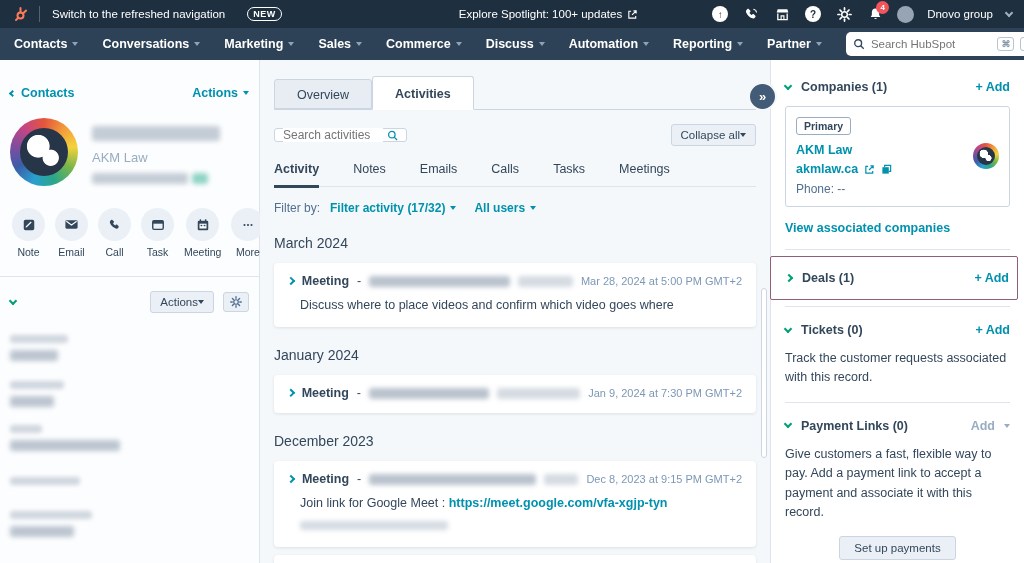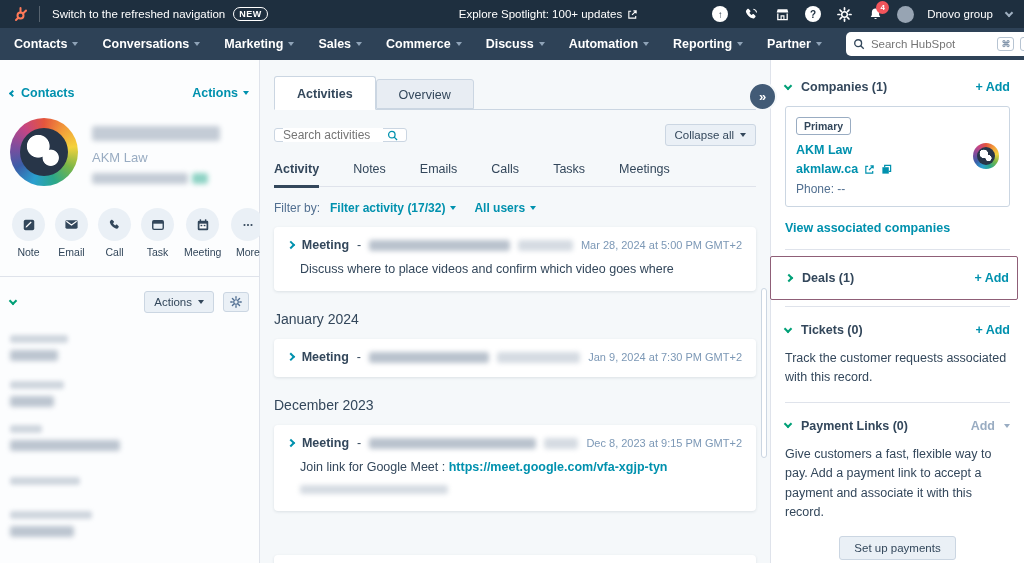--- a/index.html
+++ b/index.html
@@ -4,21 +4,21 @@
 <style>
   * { box-sizing: border-box; margin: 0; padding: 0; }
   html,body { width:1024px; height:563px; overflow:hidden;
     font-family:"Liberation Sans", sans-serif; background:#fff; color:#33475b; }
 
   
   .topbar { height:28px; background:#1e2f3f; display:flex; align-items:center;
     color:#fff; padding:0 12px; font-size:11.5px; }
   .topbar .sep { width:1px; height:16px; background:rgba(255,255,255,.25); margin:0 12px 0 10px; }
   .new-badge { border:1px solid #fff; border-radius:7px; font-size:9px; font-weight:bold;
-    padding:1px 5px; margin-left:8px; letter-spacing:.5px; }
+    padding:1px 5px; margin-left:22px; letter-spacing:.5px; }
   .topbar-right { margin-left:auto; display:flex; align-items:center; gap:13px; }
   .tb-icon { width:18px; height:18px; display:flex; align-items:center; justify-content:center; position:relative; }
   .circle-ico { width:16px; height:16px; border-radius:50%; background:#fff; color:#1e2f3f;
     font-size:10px; font-weight:bold; display:flex; align-items:center; justify-content:center; }
   .bell-badge { position:absolute; top:-4px; right:-5px; background:#f2545b; color:#fff;
     font-size:8px; font-weight:bold; width:13px; height:13px; border-radius:50%;
     display:flex; align-items:center; justify-content:center; }
   .tb-avatar { width:17px; height:17px; border-radius:50%; background:#97a4b3; }
   .spotlight { display:flex; align-items:center; gap:5px; margin-right:60px; }
 
@@ -69,21 +69,21 @@
   .email-row { display:flex; gap:4px; align-items:center; }
   .quick-actions { display:flex; gap:10px; margin-top:22px; justify-content:space-between; padding:0 2px; }
   .qa { display:flex; flex-direction:column; align-items:center; gap:5px; width:38px; cursor:pointer; }
   .qa-circle { width:33px; height:33px; border-radius:50%; background:#eaf0f6;
     display:flex; align-items:center; justify-content:center; color:#33475b; }
   .qa-label { font-size:10.5px; color:#33475b; }
   .lp-divider { height:1px; background:#dfe3eb; margin:18px -10px 0; }
   .about-row { display:flex; align-items:center; margin-top:14px; gap:9px; }
   .about-title { font-weight:bold; font-size:13px; }
   .btn-sec { background:#eaf0f6; border:1px solid #cbd6e2; border-radius:3px; color:#33475b;
-    font-size:11.5px; padding:4px 9px; display:flex; align-items:center; gap:6px; cursor:pointer;
+    font-size:11.5px; padding:4px 9px; display:flex; align-items:center; cursor:pointer;
     font-family:"Liberation Sans", sans-serif; }
   .gear-btn { background:#eaf0f6; border:1px solid #cbd6e2; border-radius:3px;
     padding:3px 6px; cursor:pointer; color:#506e91; }
   .fields { margin-top:22px; }
   .fgroup { margin-bottom:0; }
   .flabel { height:8px; background:#cfd6de; border-radius:3px; filter:blur(2px); }
   .fvalue { height:11px; background:#bcc5d0; border-radius:3px; filter:blur(2.5px); margin-top:7px; }
 
   
   .tabs { display:flex; align-items:flex-end; border-bottom:1px solid #cbd6e2; height:34px; }
@@ -395,22 +395,22 @@
       <div class="fgroup" style="margin-bottom:26px">
           <div class="flabel" style="width:82px"></div>
           <div class="fvalue" style="width:64px"></div>
         </div>
 
     </div>
   </div>
 
   <div class="mid-panel">
     <div class="tabs">
+      <div class="tab">Overview</div>
       <div class="tab active">Activities</div>
-      <div class="tab">Overview</div>
     </div>
 
     <div class="mid-toolbar">
       <div class="search-activities">
         <input placeholder="Search activities" style="">
         <svg width="13" height="13" viewBox="0 0 14 14">
             <circle cx="6" cy="6" r="4" fill="none" stroke="#0091ae" stroke-width="1.6"></circle>
             <line x1="9" y1="9" x2="12.5" y2="12.5" stroke="#0091ae" stroke-width="1.6"></line>
           </svg>
       </div>
@@ -434,20 +434,21 @@
       <span class="filter-link">
         <span>Filter activity (17/32)</span>
           <span class="tri"></span>
       </span>
       <span class="filter-link">
         <span>All users</span>
           <span class="tri"></span>
       </span>
     </div>
 
+    <div class="month-h">March 2024</div>
     <div class="card">
       <div class="card-head">
         <span class="cr teal"></span>
         <span class="meeting-b">Meeting</span>
         <span>-</span>
         <span class="tblob" style="width:148px"></span>
         <span class="tblob light" style="width:58px"></span>
         <span class="card-time">Mar 28, 2024 at 5:00 PM GMT+2</span>
       </div>
       <div class="card-body">Discuss where to place videos and confirm which video goes where</div>

